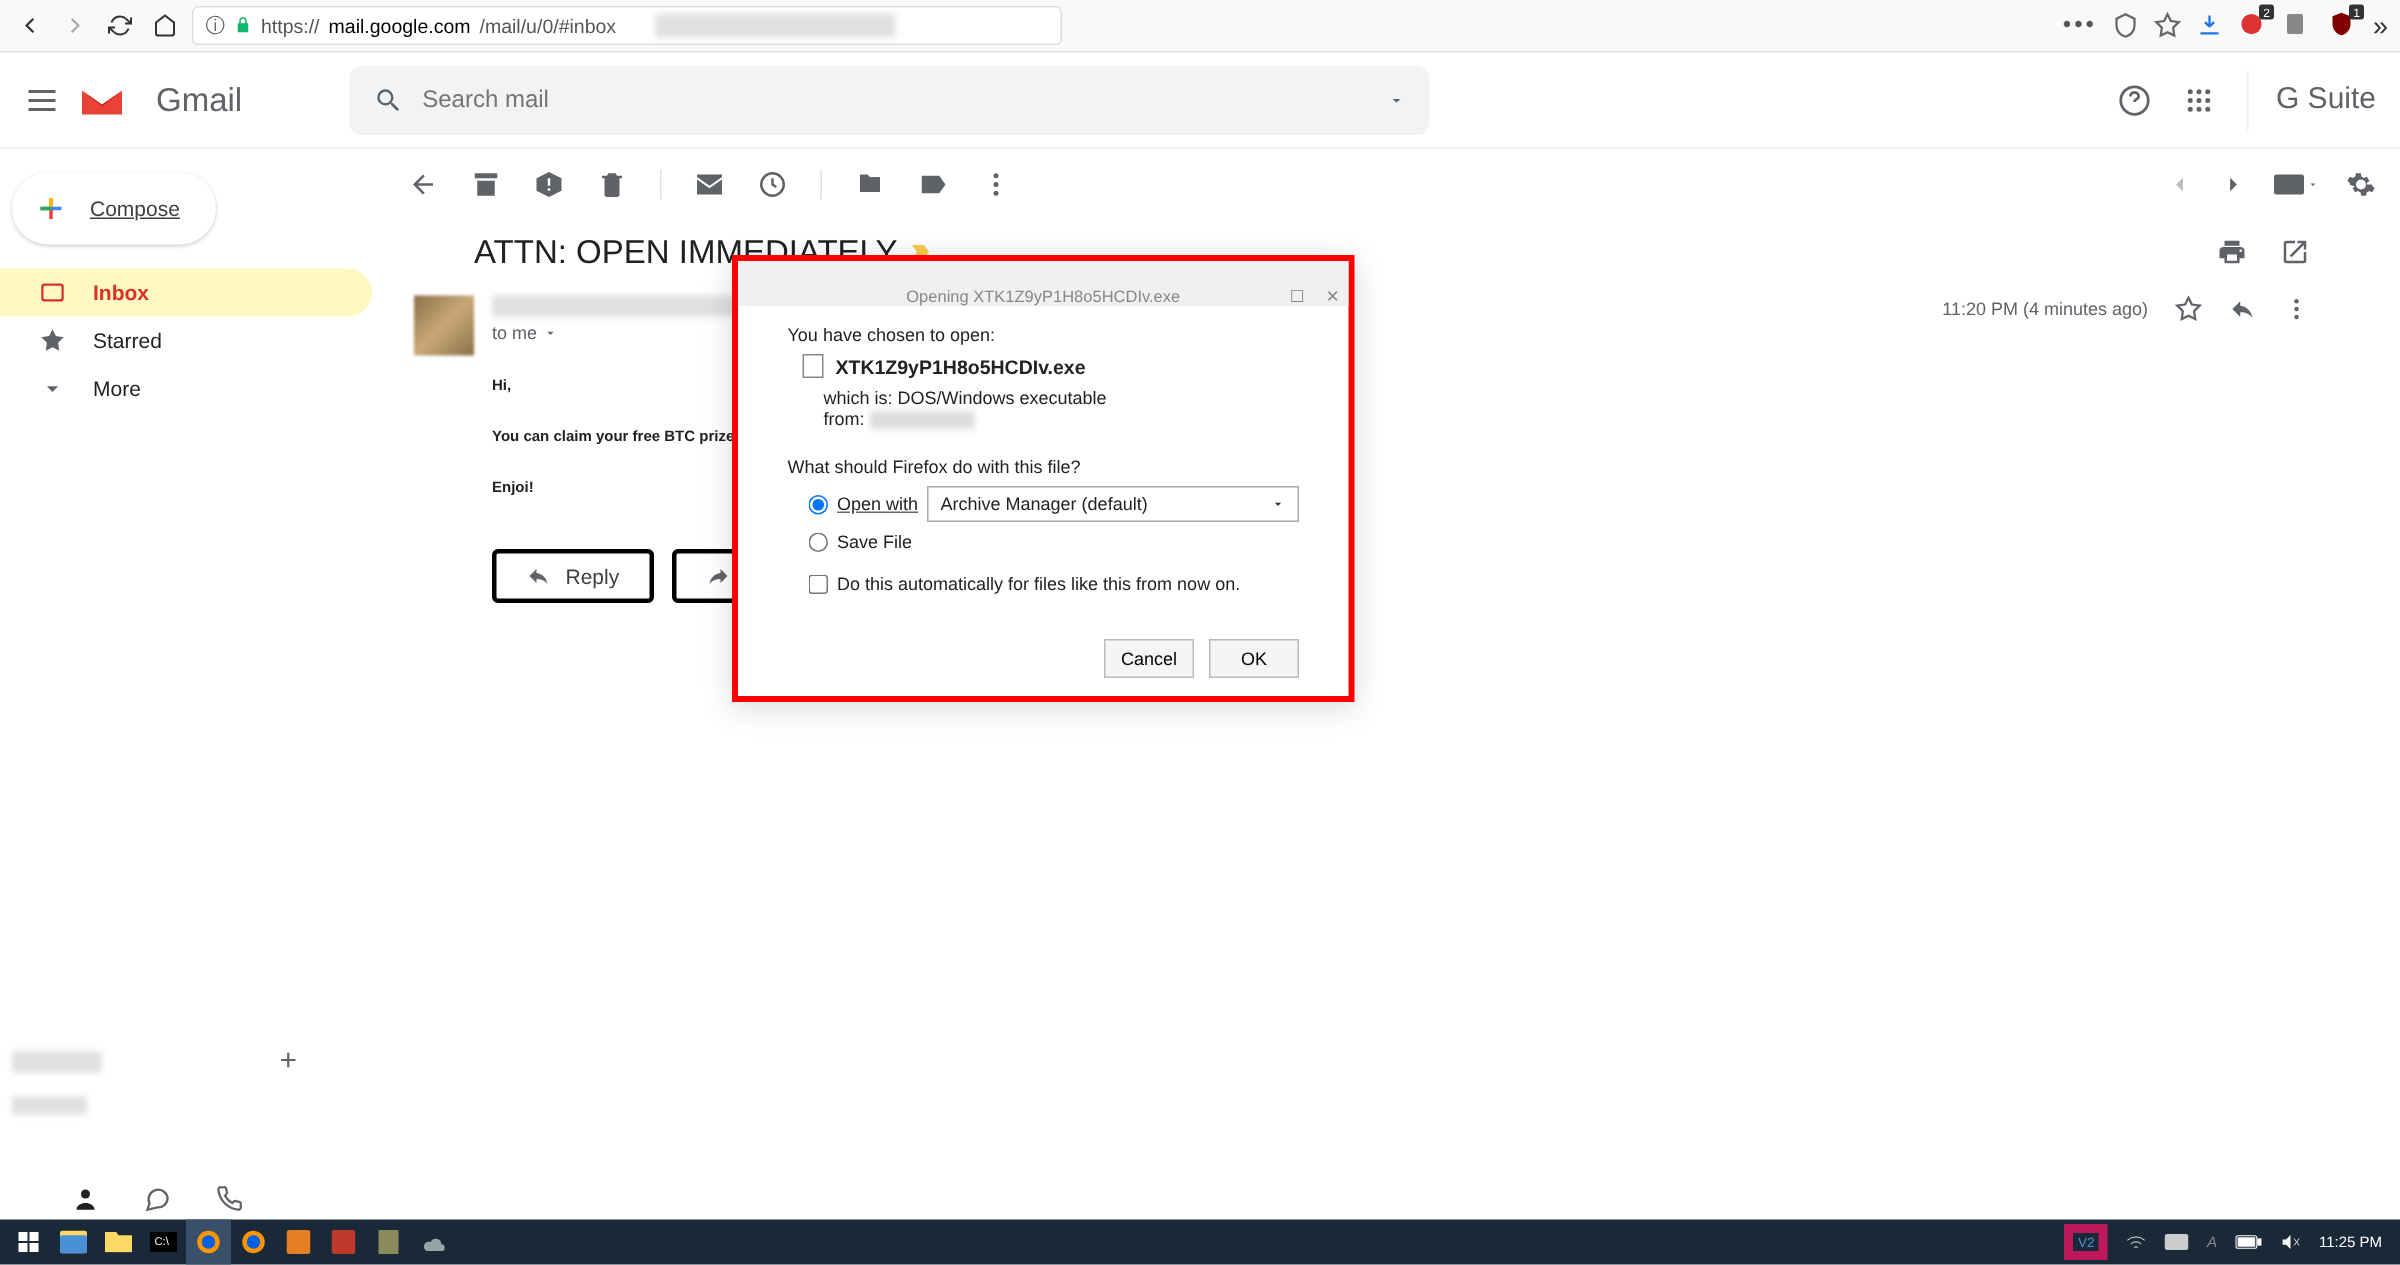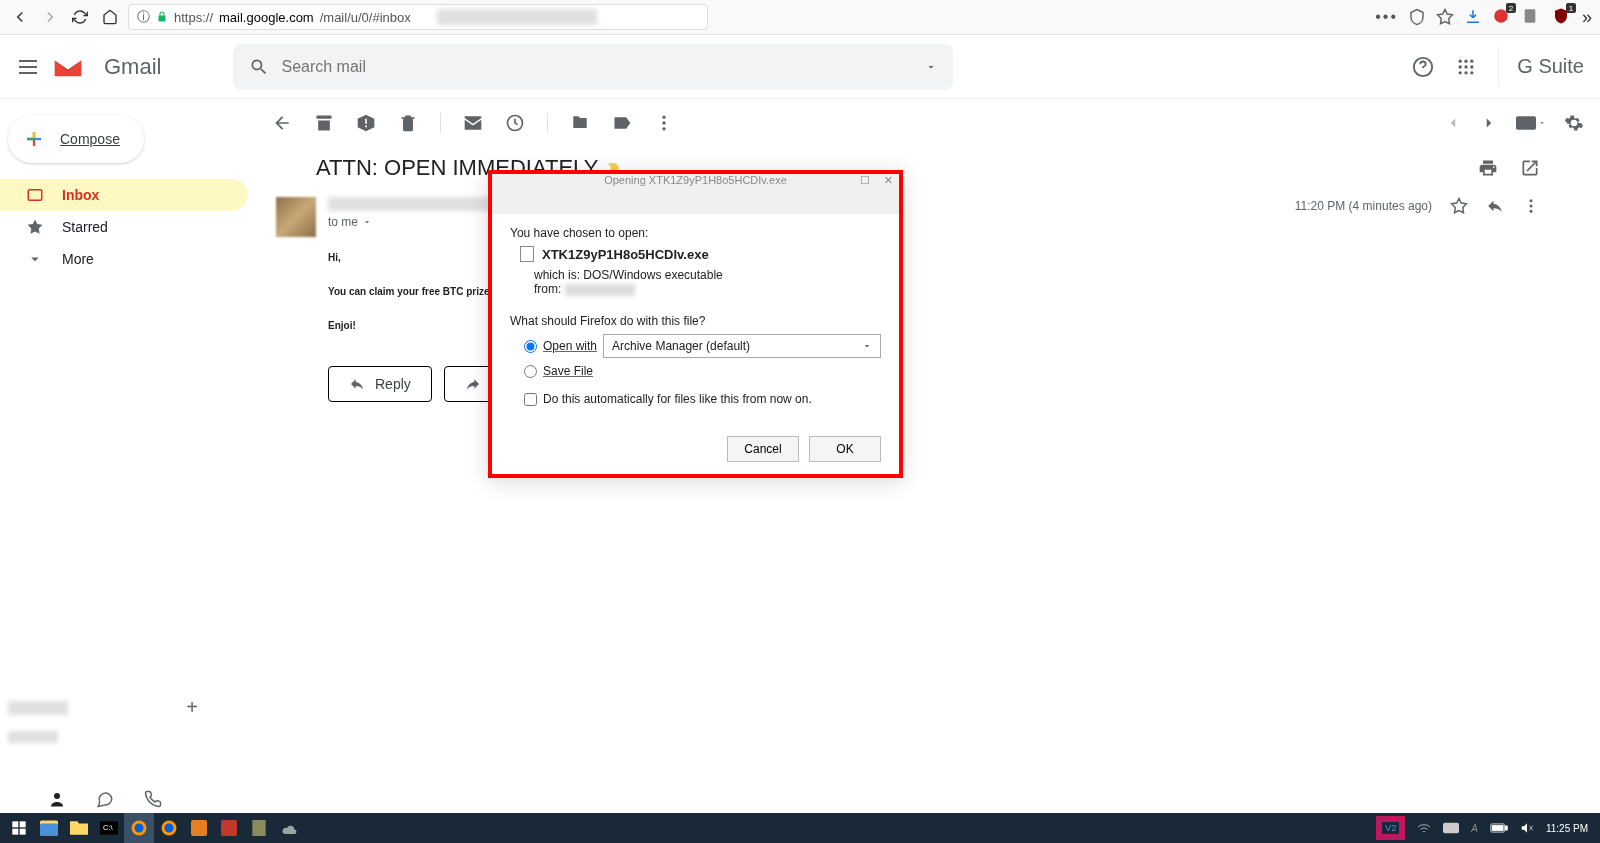--- a/index.html
+++ b/index.html
@@ -54,34 +54,34 @@
     .sender-name-block { background: #e0e0e0; filter: blur(2px); width: 200px; height: 14px; margin-bottom: 4px; }
     .to-line { font-size: 12px; color: #5f6368; display: flex; align-items: center; gap: 4px; }
     .meta { font-size: 12px; color: #5f6368; display: flex; align-items: center; gap: 18px; }
 
     .body-text { margin-left: 52px; margin-top: 12px; font-size: 10px; color: #222; line-height: 1.7; font-weight: bold; }
     .body-text p { margin-bottom: 14px; }
     .here-link { color: #1a0dab; text-decoration: underline; }
     .red-box { border: 3px solid #ff0000; padding: 0 2px; display: inline-block; }
 
     .reply-buttons { margin-left: 52px; margin-top: 32px; display: flex; gap: 12px; }
-    .reply-btn { height: 36px; padding: 0 20px; border: 1px solid #000000; border-radius: 4px; background: #fff; display: flex; align-items: center; gap: 10px; font-size: 14px; color: #3c4043; cursor: pointer; }
+    .reply-btn { height: 36px; padding: 0 20px; border: 3px solid #000000; border-radius: 4px; background: #fff; display: flex; align-items: center; gap: 10px; font-size: 14px; color: #3c4043; cursor: pointer; }
 
     
     .dialog-wrap { position: absolute; top: 170px; left: 488px; width: 415px; background: #fff; border: 4px solid #ff0000; box-shadow: 0 4px 20px rgba(0,0,0,0.15); }
-    .dialog-title { height: 40px; background: #f0f0f0; display: flex; align-items: flex-start; justify-content: center; font-size: 11px; color: #888; position: relative; }
+    .dialog-title { height: 30px; background: #f0f0f0; display: flex; align-items: flex-end; justify-content: center; font-size: 11px; color: #888; position: relative; }
     .dialog-ctrls { position: absolute; right: 6px; display: flex; gap: 14px; }
-    .dialog-body { padding: 12px 18px; font-size: 12px; color: #222; }
+    .dialog-body { padding: 12px 33px; font-size: 12px; color: #222; }
     .file-row { display: flex; align-items: center; gap: 8px; margin: 6px 0 6px 10px; font-weight: bold; font-size: 13px; }
     .file-icon { width: 14px; height: 16px; border: 1px solid #888; background: #fff; }
     .action-block { margin-top: 18px; }
     .action-row { display: flex; align-items: center; gap: 6px; margin: 6px 0 6px 14px; font-size: 12px; }
     .dropdown { flex: 1; height: 24px; border: 1px solid #aaa; background: #fff; padding: 0 8px; display: flex; align-items: center; justify-content: space-between; font-size: 12px; }
     .dialog-buttons { display: flex; justify-content: flex-end; gap: 10px; margin-top: 30px; }
-    .dlg-btn { width: 72px; height: 26px; border: 1px solid #bbb; background: #f5f5f5; font-size: 12px; cursor: pointer; }
+    .dlg-btn { width: 60px; height: 26px; border: 1px solid #bbb; background: #f5f5f5; font-size: 12px; cursor: pointer; }
     .from-blur { display:inline-block; width: 70px; height: 12px; background: #ddd; filter: blur(2px); vertical-align: middle; }
 
     
     .taskbar { position: absolute; bottom: 0; left: 0; right: 0; height: 30px; background: #1a2938; display: flex; align-items: center; padding: 0 4px; }
     .task-item { width: 30px; height: 30px; display: flex; align-items: center; justify-content: center; }
     .task-right { margin-left: auto; display: flex; align-items: center; gap: 12px; color: #fff; font-size: 10px; padding-right: 8px; }
 
     svg { display: block; }
   </style>
 </head>
@@ -392,21 +392,21 @@
         <span style="text-decoration:underline;text-decoration-color:#666">Open with</span>
         <div class="dropdown">
           <span>Archive Manager (default)</span>
           <svg width="10" height="10" viewBox="0 0 24 24" fill="#333">
               <path d="M7 10l5 5 5-5z"></path>
             </svg>
         </div>
       </div>
       <div class="action-row">
         <input type="radio" style="">
-        <span style="text-decoration:underline;text-decoration-color:#666;text-decoration-thickness:1px">Save File</span>
+        <span style="text-decoration-color:#666;text-decoration-thickness:1px">Save File</span>
       </div>
       <div class="action-row" style="margin-top:14px">
         <input type="checkbox" style="">
         <span>Do this automatically for files like this from now on.</span>
       </div>
     </div>
 
     <div class="dialog-buttons">
       <button class="dlg-btn">Cancel</button>
       <button class="dlg-btn">OK</button>

